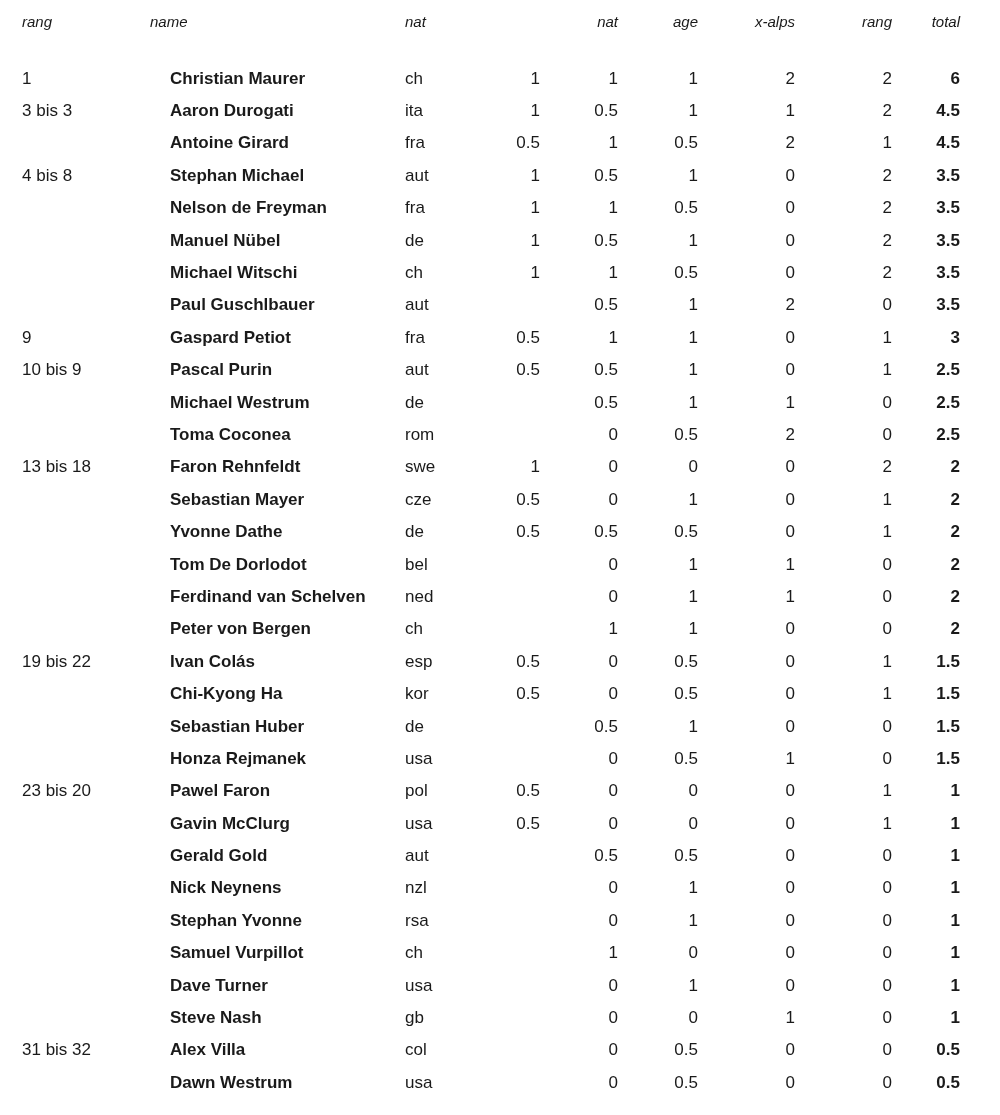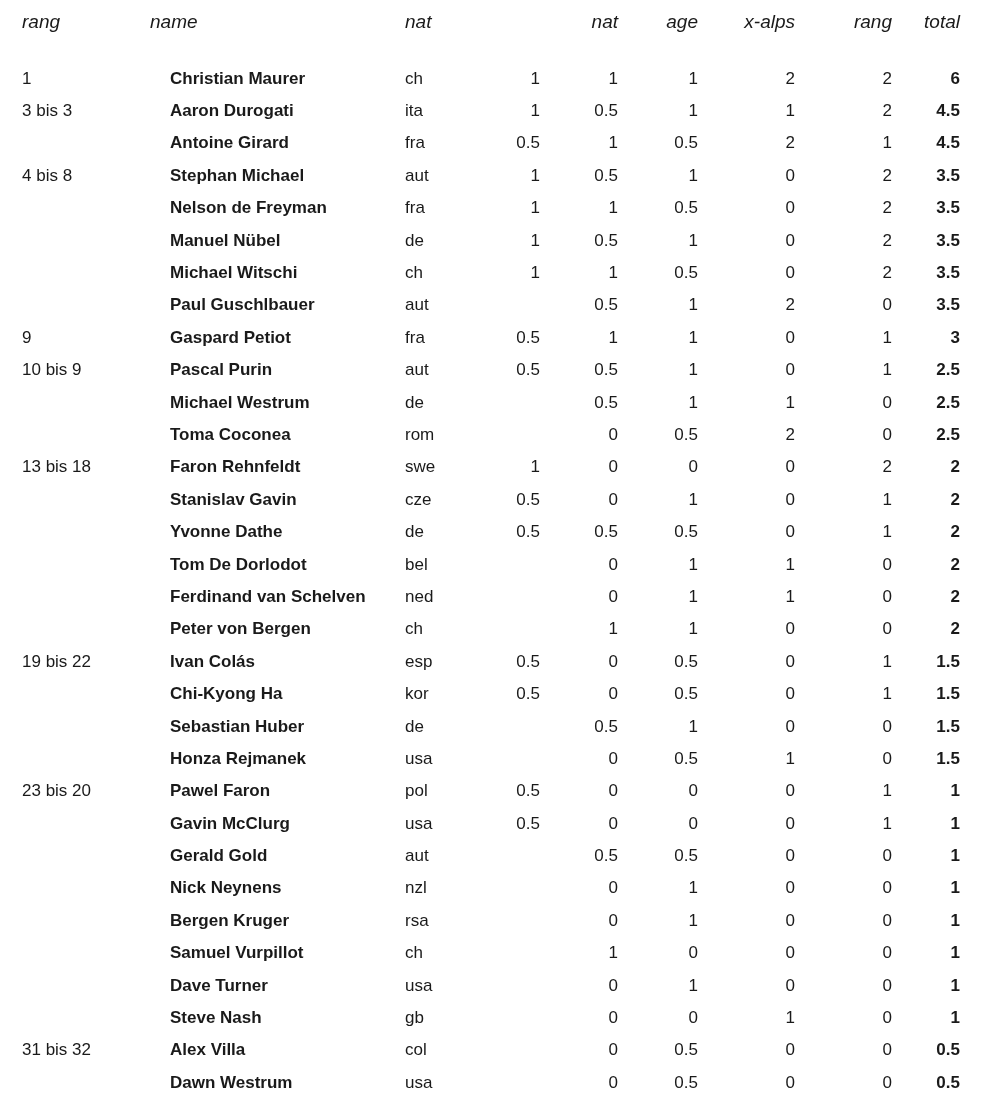--- a/index.html
+++ b/index.html
@@ -32,21 +32,21 @@
   .cell {
     font-size: 17px;
     line-height: 1;
     white-space: nowrap;
   }
   .c-left  { text-align: left; }
   .c-right { text-align: right; }
   .thead .cell {
     font-style: italic;
     font-weight: 400;
-    font-size: 19px;
+    font-size: 15px;
   }
   .cell.name  { font-weight: 700; margin-left: 20px; }
   .cell.total { font-weight: 700; }
 </style>
 </head>
 <body>
 
 <div class="page">
   <div class="trow thead" id="header-row">
       <span class="cell c-left">rang</span>
@@ -199,21 +199,21 @@
         <span class="cell c-left">swe</span>
         <span class="cell c-right">1</span>
         <span class="cell c-right">0</span>
         <span class="cell c-right">0</span>
         <span class="cell c-right">0</span>
         <span class="cell c-right">2</span>
         <span class="cell c-right total">2</span>
       </div>
       <div class="trow">
         <span class="cell c-left"></span>
-        <span class="cell c-left name">Stanislav Gavin</span>
+        <span class="cell c-left name">Sebastian Mayer</span>
         <span class="cell c-left">cze</span>
         <span class="cell c-right">0.5</span>
         <span class="cell c-right">0</span>
         <span class="cell c-right">1</span>
         <span class="cell c-right">0</span>
         <span class="cell c-right">1</span>
         <span class="cell c-right total">2</span>
       </div>
       <div class="trow">
         <span class="cell c-left"></span>
@@ -342,21 +342,21 @@
         <span class="cell c-left">nzl</span>
         <span class="cell c-right"></span>
         <span class="cell c-right">0</span>
         <span class="cell c-right">1</span>
         <span class="cell c-right">0</span>
         <span class="cell c-right">0</span>
         <span class="cell c-right total">1</span>
       </div>
       <div class="trow">
         <span class="cell c-left"></span>
-        <span class="cell c-left name">Bergen Kruger</span>
+        <span class="cell c-left name">Stephan Yvonne</span>
         <span class="cell c-left">rsa</span>
         <span class="cell c-right"></span>
         <span class="cell c-right">0</span>
         <span class="cell c-right">1</span>
         <span class="cell c-right">0</span>
         <span class="cell c-right">0</span>
         <span class="cell c-right total">1</span>
       </div>
       <div class="trow">
         <span class="cell c-left"></span>

